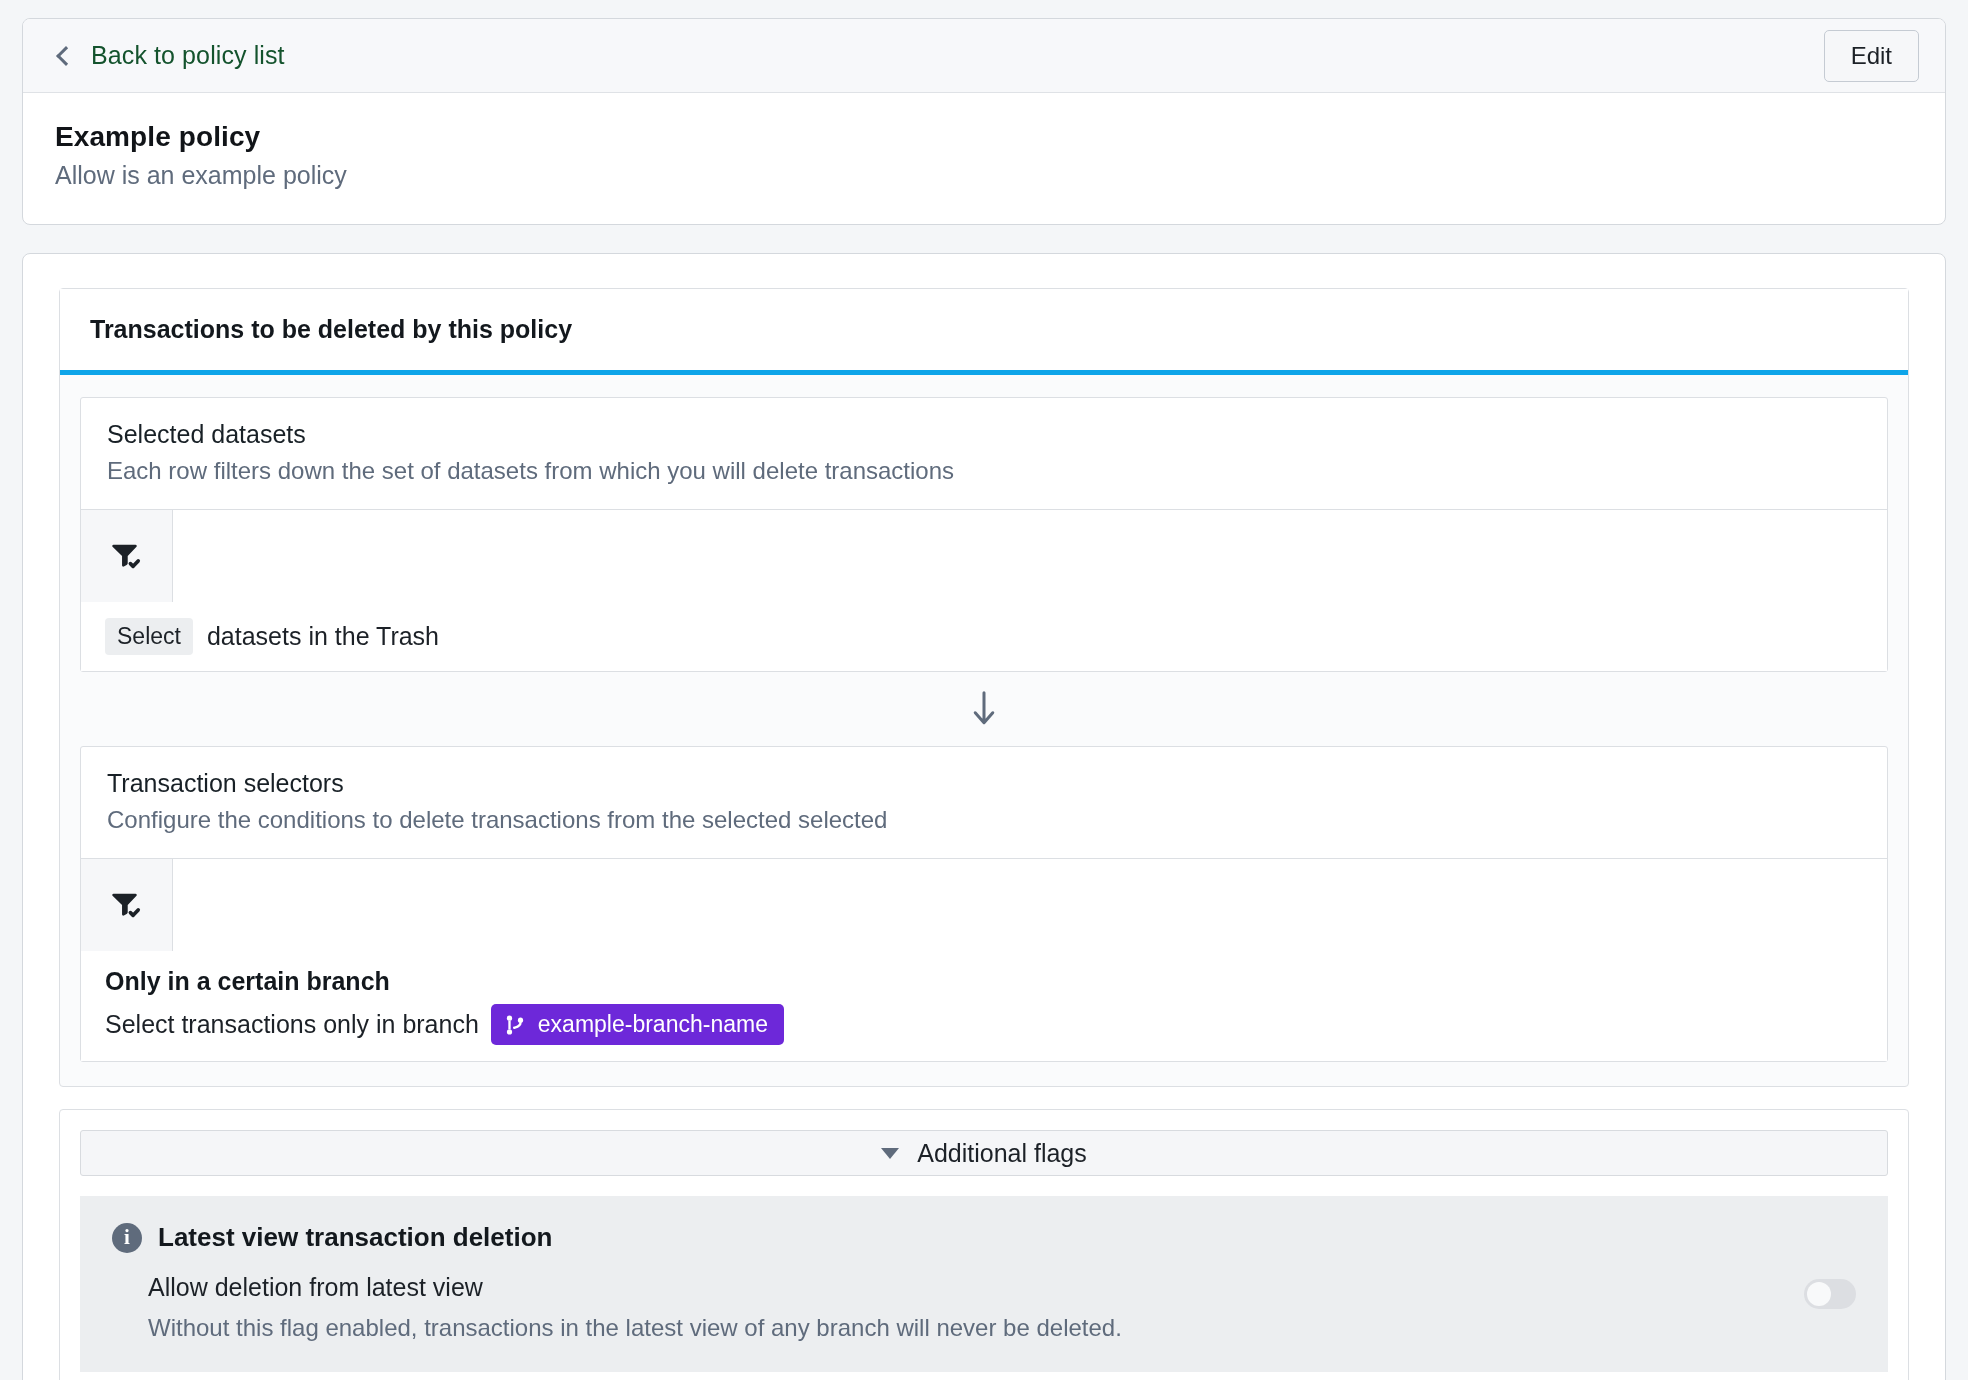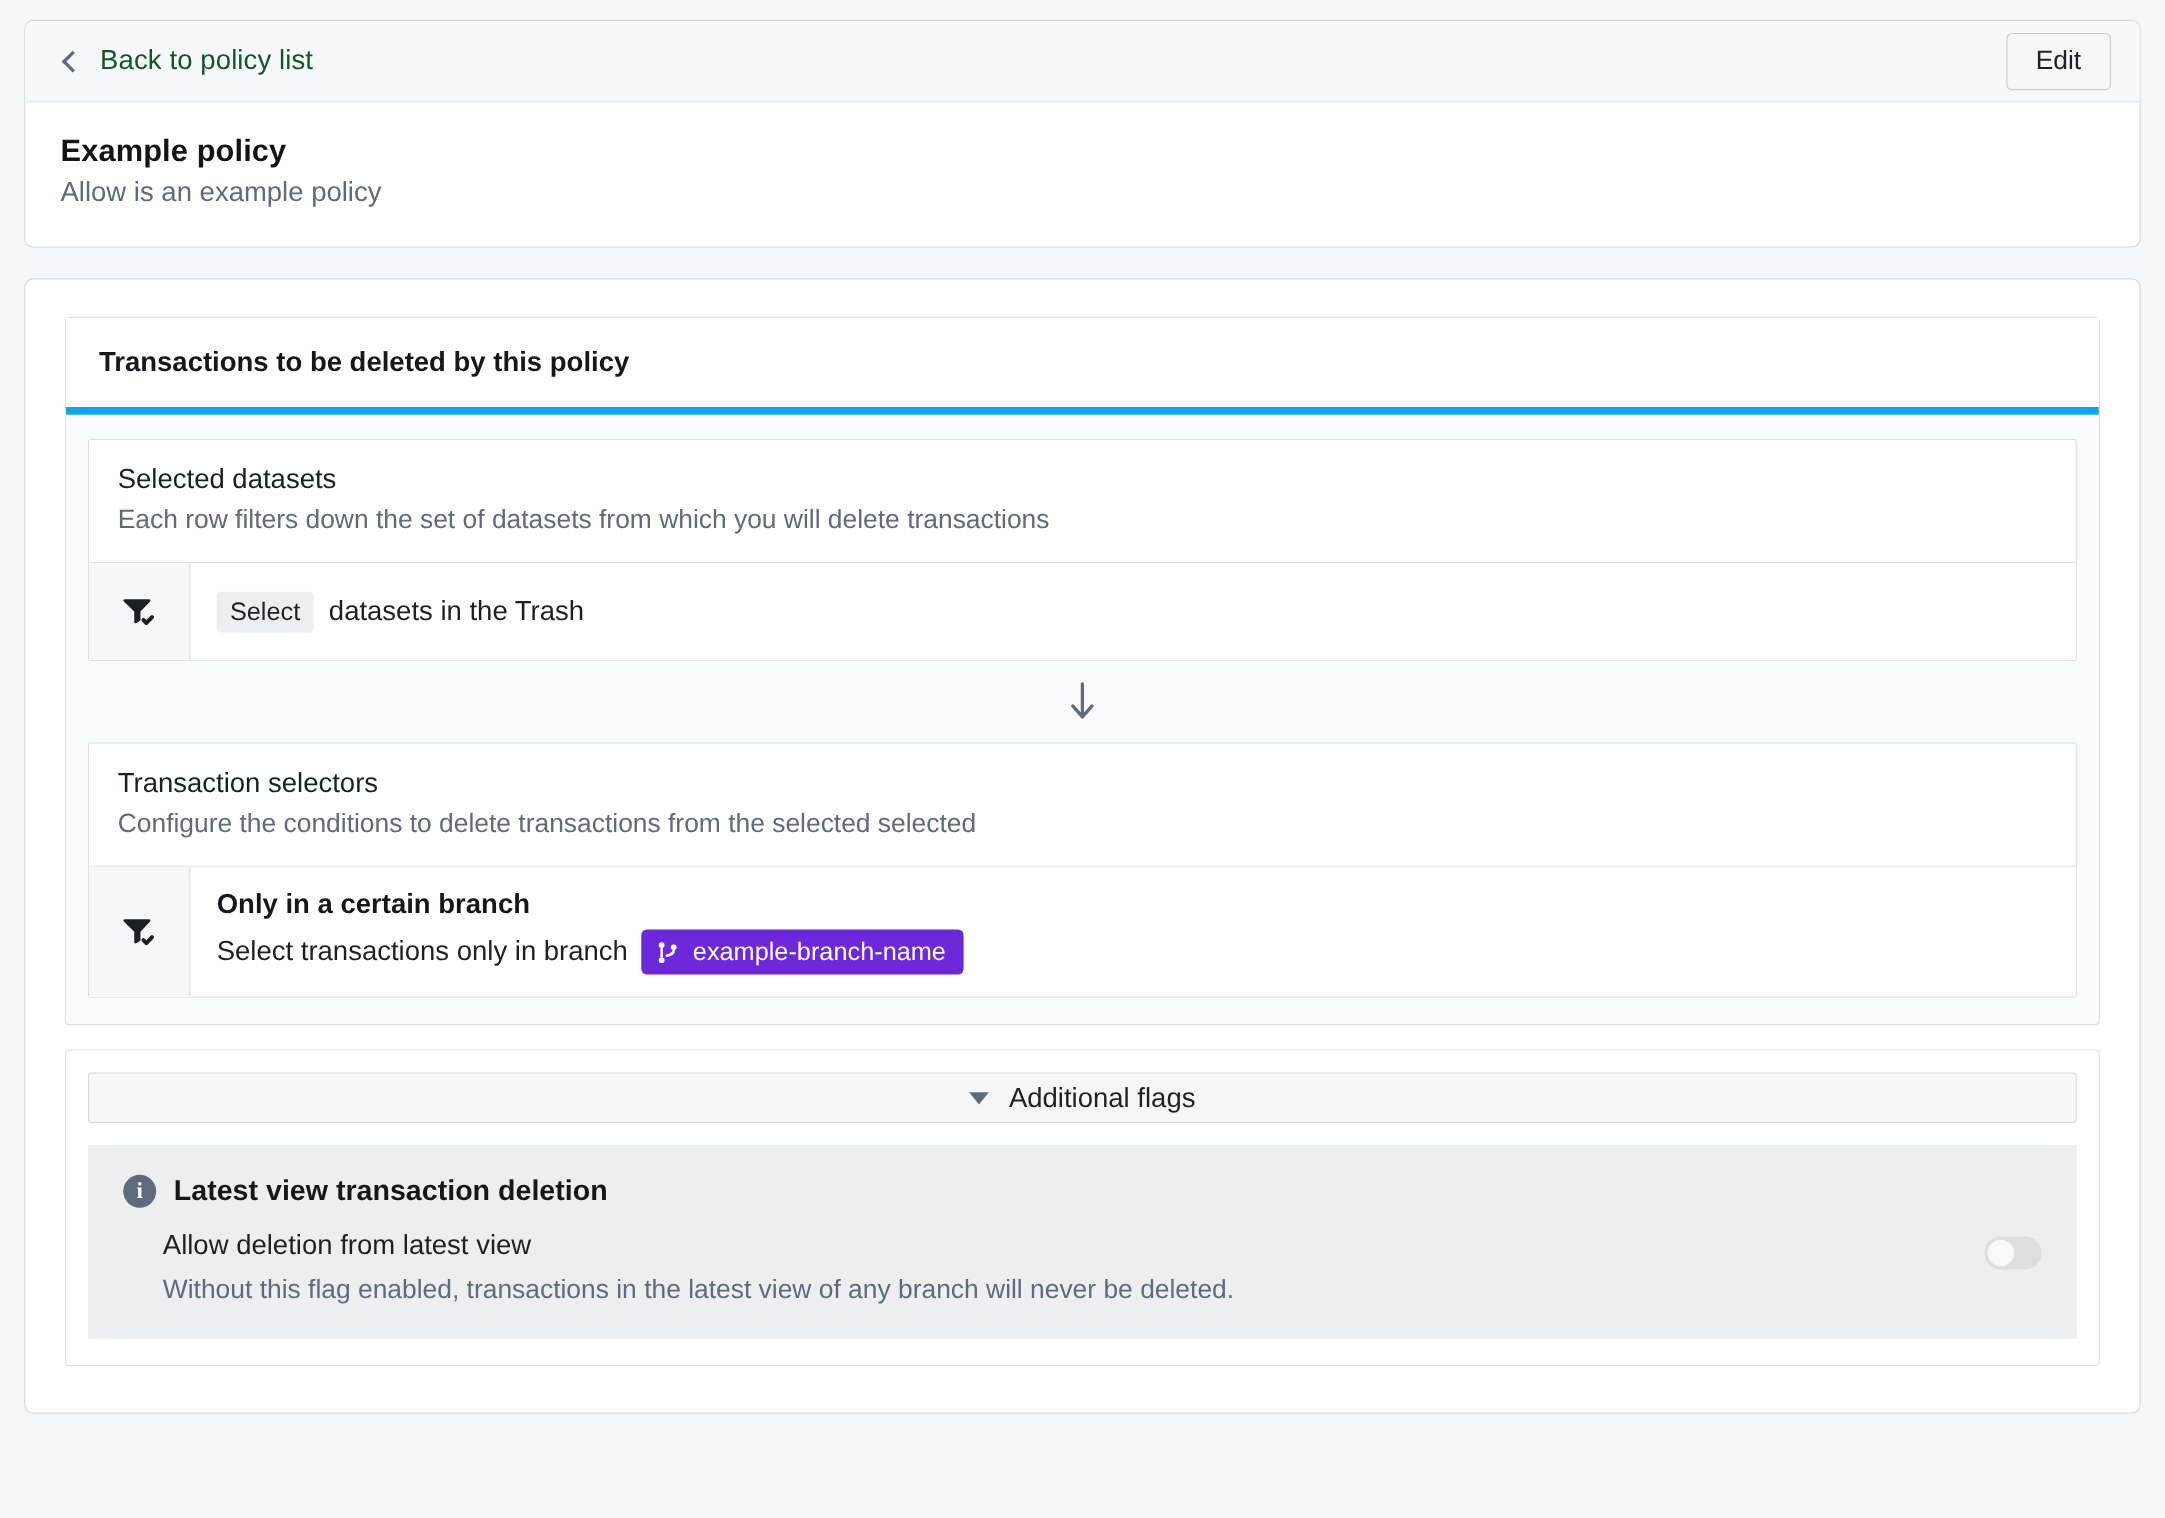--- a/index.html
+++ b/index.html
@@ -89,21 +89,21 @@
     padding: 34px 36px 42px 36px;
   }
 
   .section-card {
     border: 1px solid #dcdfe3;
     border-radius: 4px;
     background: #fafbfc;
   }
   .section-head {
     background: #ffffff;
-    border-bottom: 7px solid #0ea5e9;
+    border-bottom: 5px solid #0ea5e9;
     padding: 26px 30px 26px 30px;
     font-size: 25px;
     font-weight: bold;
     color: #13181d;
   }
   .section-inner {
     padding: 22px 20px 24px 20px;
   }
 
   .block {
@@ -123,20 +123,21 @@
   .block-sub {
     font-size: 24px;
     color: #5f6b7c;
   }
 
   .rule-row {
     display: flex;
     align-items: stretch;
     min-height: 88px;
     background: #ffffff;
+    flex-direction: column;
   }
   .rule-icon-cell {
     width: 92px;
     flex: 0 0 92px;
     background: #f6f7f9;
     border-right: 1px solid #dcdfe3;
     display: flex;
     align-items: center;
     justify-content: center;
   }

